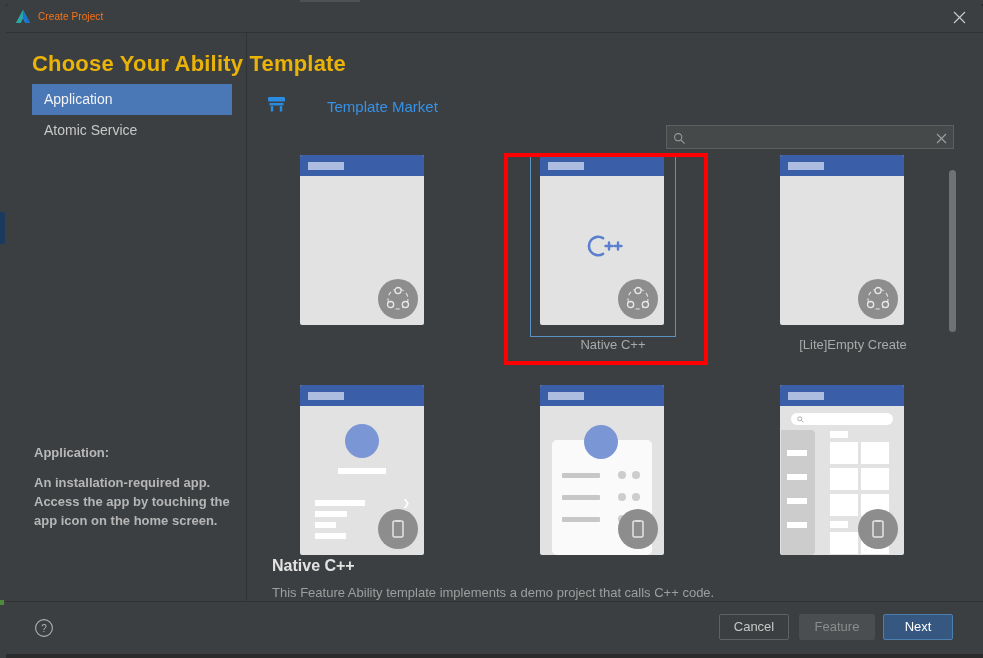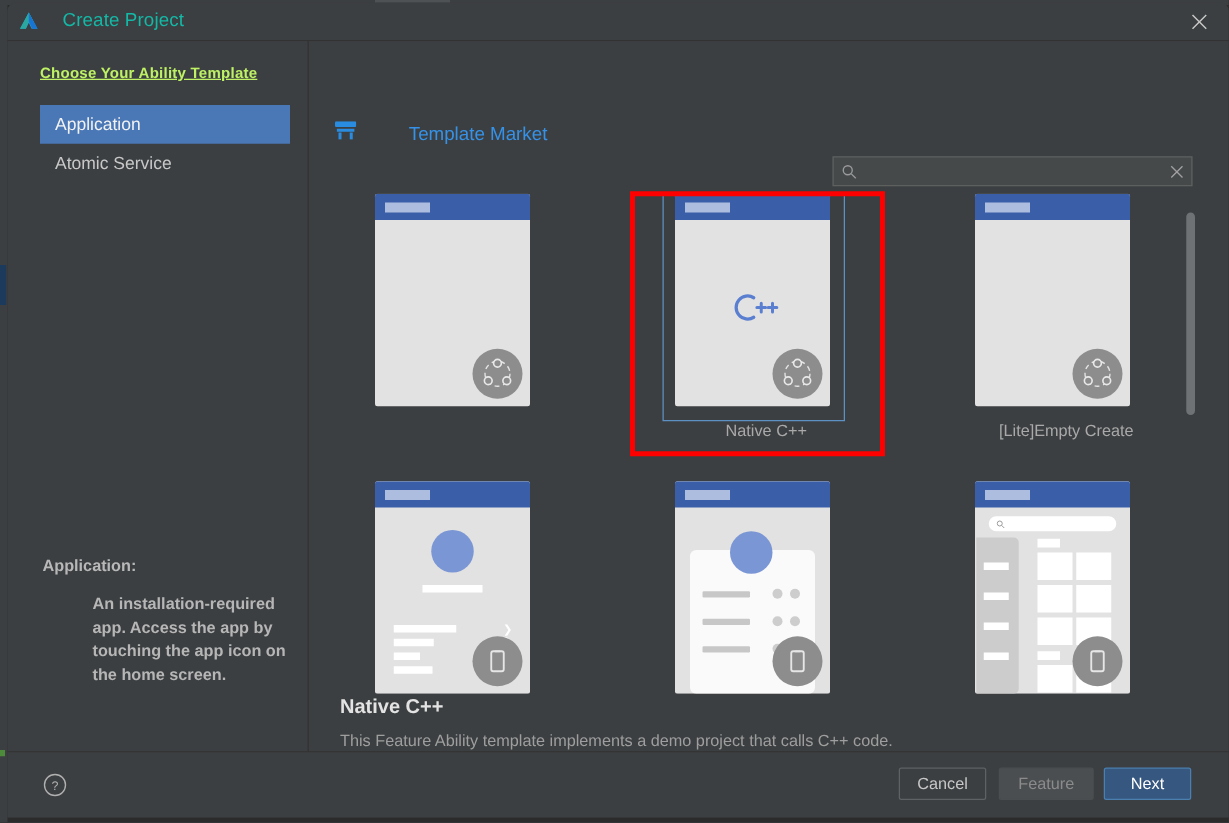--- a/index.html
+++ b/index.html
@@ -18,43 +18,43 @@
   .bleed-green{position:absolute;left:0;top:600px;width:4px;height:5px;background:#4d8b3b;}
   .bleed-tab{position:absolute;left:300px;top:0;width:60px;height:3px;background:#4e5254;}
 
   
   .window{position:absolute;left:6px;top:2px;width:977px;height:652px;
     background:#3c3f41;border-radius:7px 7px 0 0;overflow:hidden;}
 
   
   .titlebar{position:absolute;left:0;top:0;width:977px;height:30px;background:#3c3f41;}
   .logo{position:absolute;left:8px;top:6px;width:18px;height:18px;}
-  .title-text{position:absolute;left:44px;top:7px;font-size:15px;color:#14b8a6;
+  .title-text{position:absolute;left:32px;top:7px;font-size:10px;color:#f97316;
     letter-spacing:.1px;line-height:16px;white-space:nowrap;}
   .close-btn{position:absolute;right:0;top:0;width:46px;height:30px;cursor:pointer;}
   .close-btn svg{position:absolute;left:16px;top:9px;}
   .titlebar-sep{position:absolute;left:0;top:30px;width:977px;height:1px;background:#323232;}
 
   
   .content{position:absolute;left:0;top:31px;width:977px;height:568px;background:#3c3f41;}
 
-  .heading{position:absolute;left:26px;top:18px;font-size:12px;color:#bef264;font-weight:bold;
-    letter-spacing:.2px;white-space:nowrap;text-decoration:underline;}
+  .heading{position:absolute;left:26px;top:18px;font-size:22px;color:#eab308;font-weight:bold;
+    letter-spacing:.2px;white-space:nowrap;}
 
   
   .cat-list{position:absolute;left:26px;top:51px;width:200px;}
   .cat-item{height:31px;line-height:31px;padding-left:12px;font-size:14px;color:#c8c8c8;
     cursor:pointer;white-space:nowrap;}
   .cat-item.selected{background:#4a77b6;color:#f2f2f2;}
 
   .side-divider{position:absolute;left:240px;top:0;width:1px;height:568px;background:#323232;}
 
   .side-info{position:absolute;left:28px;top:412px;width:205px;font-weight:bold;}
   .side-info-title{font-size:13px;color:#b8b8b8;margin-bottom:13px;}
-  .side-info-body{font-size:13px;color:#b6b6b6;line-height:19px;margin-left:40px;}
+  .side-info-body{font-size:13px;color:#b6b6b6;line-height:19px;}
 
   
   .market{position:absolute;left:262px;top:64px;display:flex;align-items:center;cursor:pointer;gap:32px;}
   .market-label{margin-left:10px;font-size:15px;color:#3592e8;white-space:nowrap;}
 
   .search-box{position:absolute;left:660px;top:92px;width:288px;height:24px;
     background:#45494a;border:1px solid #5e6060;box-sizing:border-box;cursor:text;}
   .search-icon{position:absolute;left:6px;top:5px;}
   .search-input{position:absolute;left:24px;top:3px;width:230px;height:18px;border:0;
     background:transparent;color:#9a9a9a;font-size:13px;outline:none;

